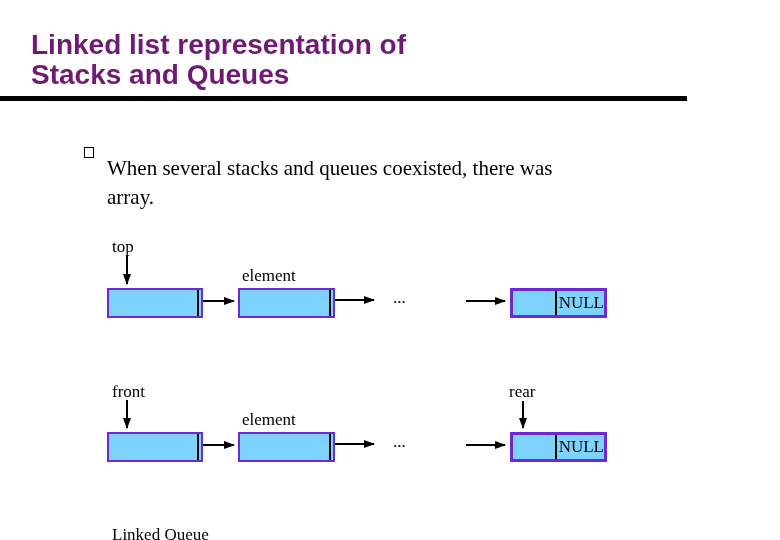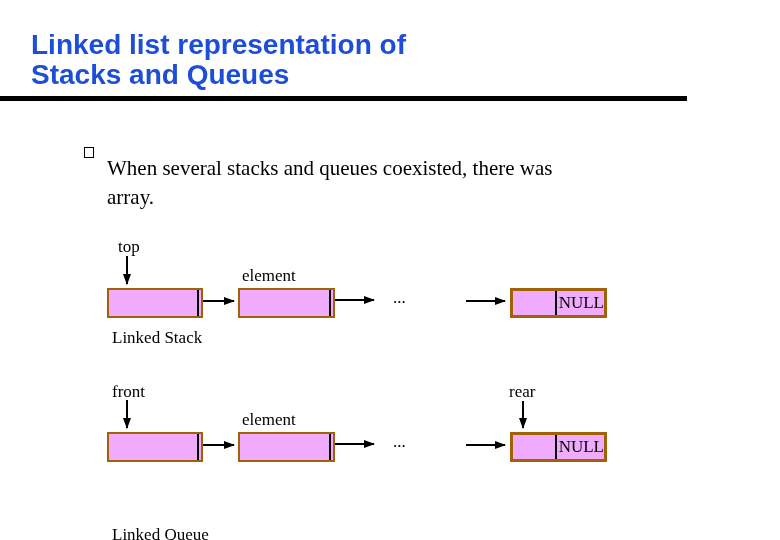--- a/index.html
+++ b/index.html
@@ -14,21 +14,21 @@
   }
   .title {
     position: absolute;
     left: 31px;
     top: 30px;
     font-family: "Liberation Sans", sans-serif;
     font-weight: bold;
     font-size: 28px;
     line-height: 30px;
     letter-spacing: 0px;
-    color: #1d4ed8;
+    color: #701a75;
     white-space: nowrap;
   }
   .title-rule {
     position: absolute;
     left: 0px;
     top: 96px;
     width: 687px;
     height: 5px;
     background: #000000;
   }
@@ -60,24 +60,24 @@
     position: absolute;
     display: flex;
     gap: 11px;
     font-size: 17px;
     line-height: 1.2;
     flex-direction: column;
   }
   .node {
     position: absolute;
     height: 30px;
-    border: 2px solid #a16207;
+    border: 2px solid #6d28d9;
     box-sizing: border-box;
     display: flex;
-    background: #f0abfc;
+    background: #7dd3fc;
     padding-left: 35px;
   }
   .node-null { border-width: 3px; }
   .cell-element {
     border-right: 2px solid #000000;
     box-sizing: border-box;
     height: 100%;
   }
   .cell-link {
     flex: 1;
@@ -124,21 +124,21 @@
     <line x1="320" y1="300" x2="374" y2="300" marker-end="url(#ah)"></line>
     <line x1="466" y1="301" x2="505" y2="301" marker-end="url(#ah)"></line>
 
     <line x1="127" y1="400" x2="127" y2="428" marker-end="url(#ah)"></line>
     <line x1="523" y1="401" x2="523" y2="428" marker-end="url(#ah)"></line>
     <line x1="187" y1="445" x2="234" y2="445" marker-end="url(#ah)"></line>
     <line x1="320" y1="444" x2="374" y2="444" marker-end="url(#ah)"></line>
     <line x1="466" y1="445" x2="505" y2="445" marker-end="url(#ah)"></line>
   </svg>
 
-  <div class="lbl" style="left:112px; top:237px;margin-left:6px;">top</div>
+  <div class="lbl" style="left:112px; top:237px;">top</div>
 
   <div class="field-labels" style="left:242px; top:266px;">
     <span>element</span>
     <span>link</span>
   </div>
 
   <div class="node" style="left:107px; top:288px; width:96px;">
     <div class="cell-element" style="width:64px;"></div>
     <div class="cell-link"></div>
   </div>
@@ -148,21 +148,20 @@
     <div class="cell-link"></div>
   </div>
 
   <div class="lbl" style="left:393px; top:288px;">...</div>
 
   <div class="node node-null" style="left:510px; top:288px; width:97px;">
     <div class="cell-element" style="width:39px;"></div>
     <div class="cell-link">NULL</div>
   </div>
 
-  <div class="lbl" style="left:112px; top:328px;">Linked Stack</div>
 
   <div class="lbl" style="left:112px; top:382px;">front</div>
   <div class="lbl" style="left:509px; top:382px;">rear</div>
 
   <div class="field-labels" style="left:242px; top:410px;">
     <span>element</span>
     <span>link</span>
   </div>
 
   <div class="node" style="left:107px; top:432px; width:96px;">

